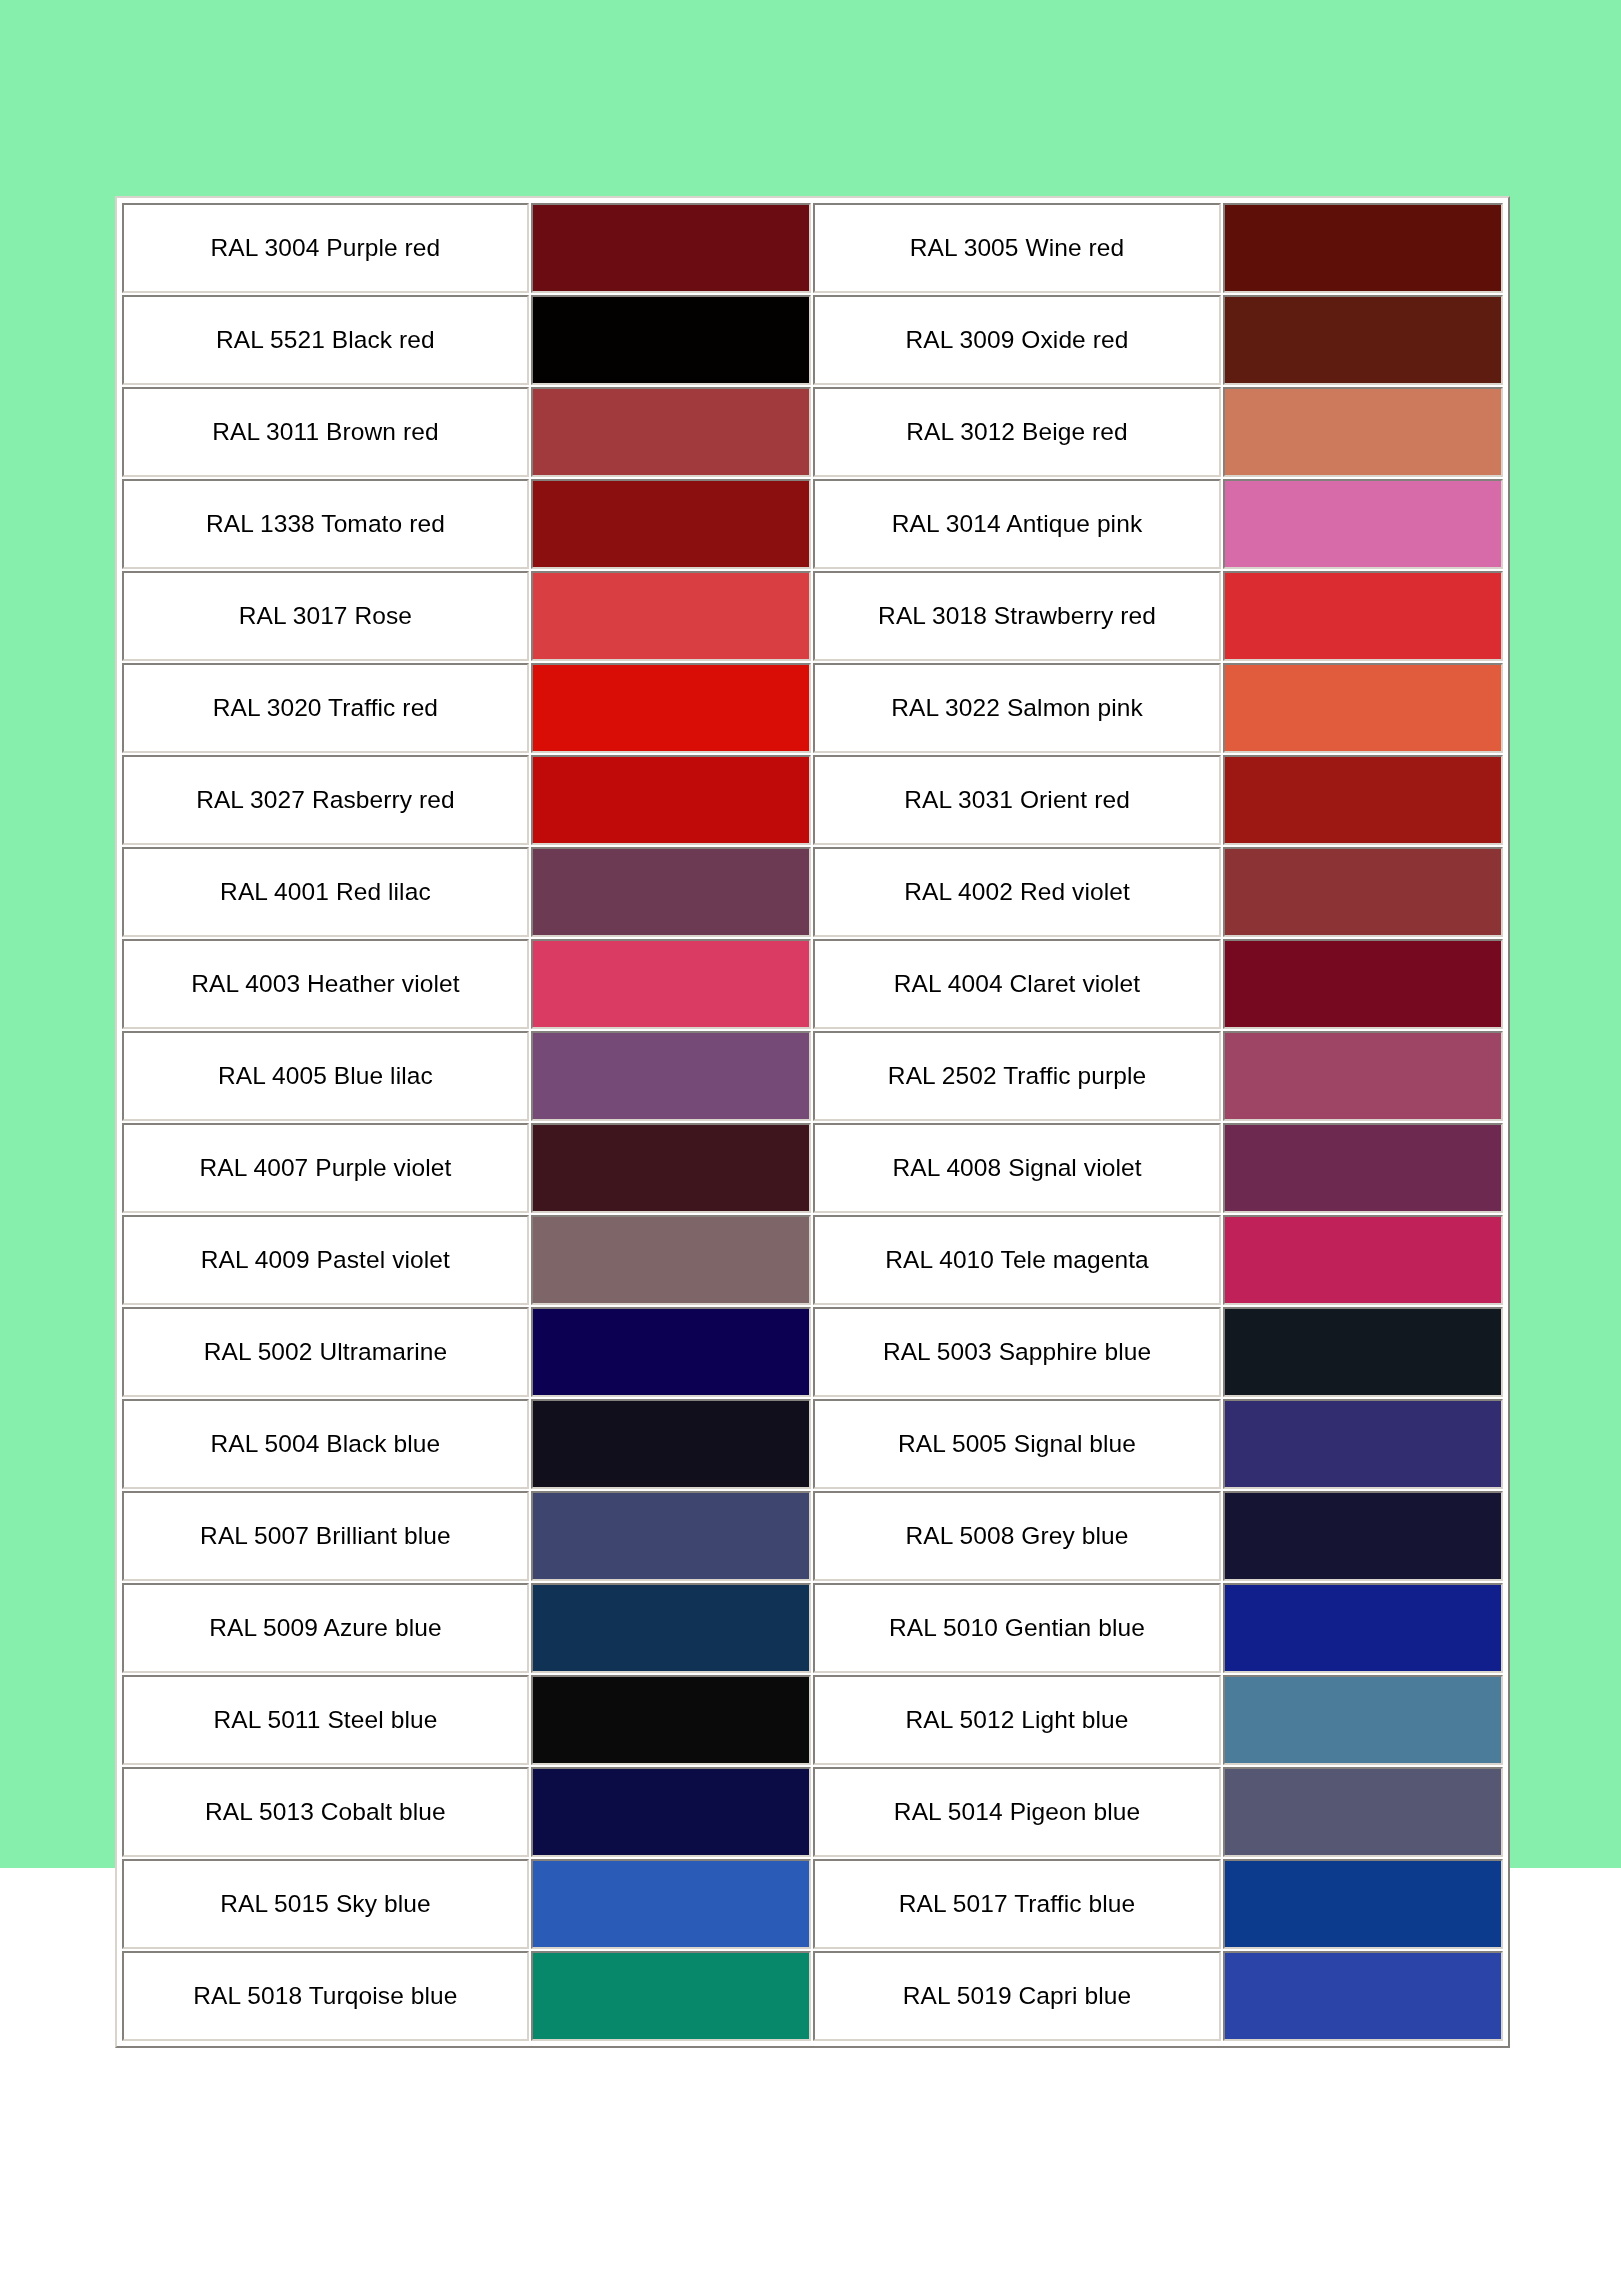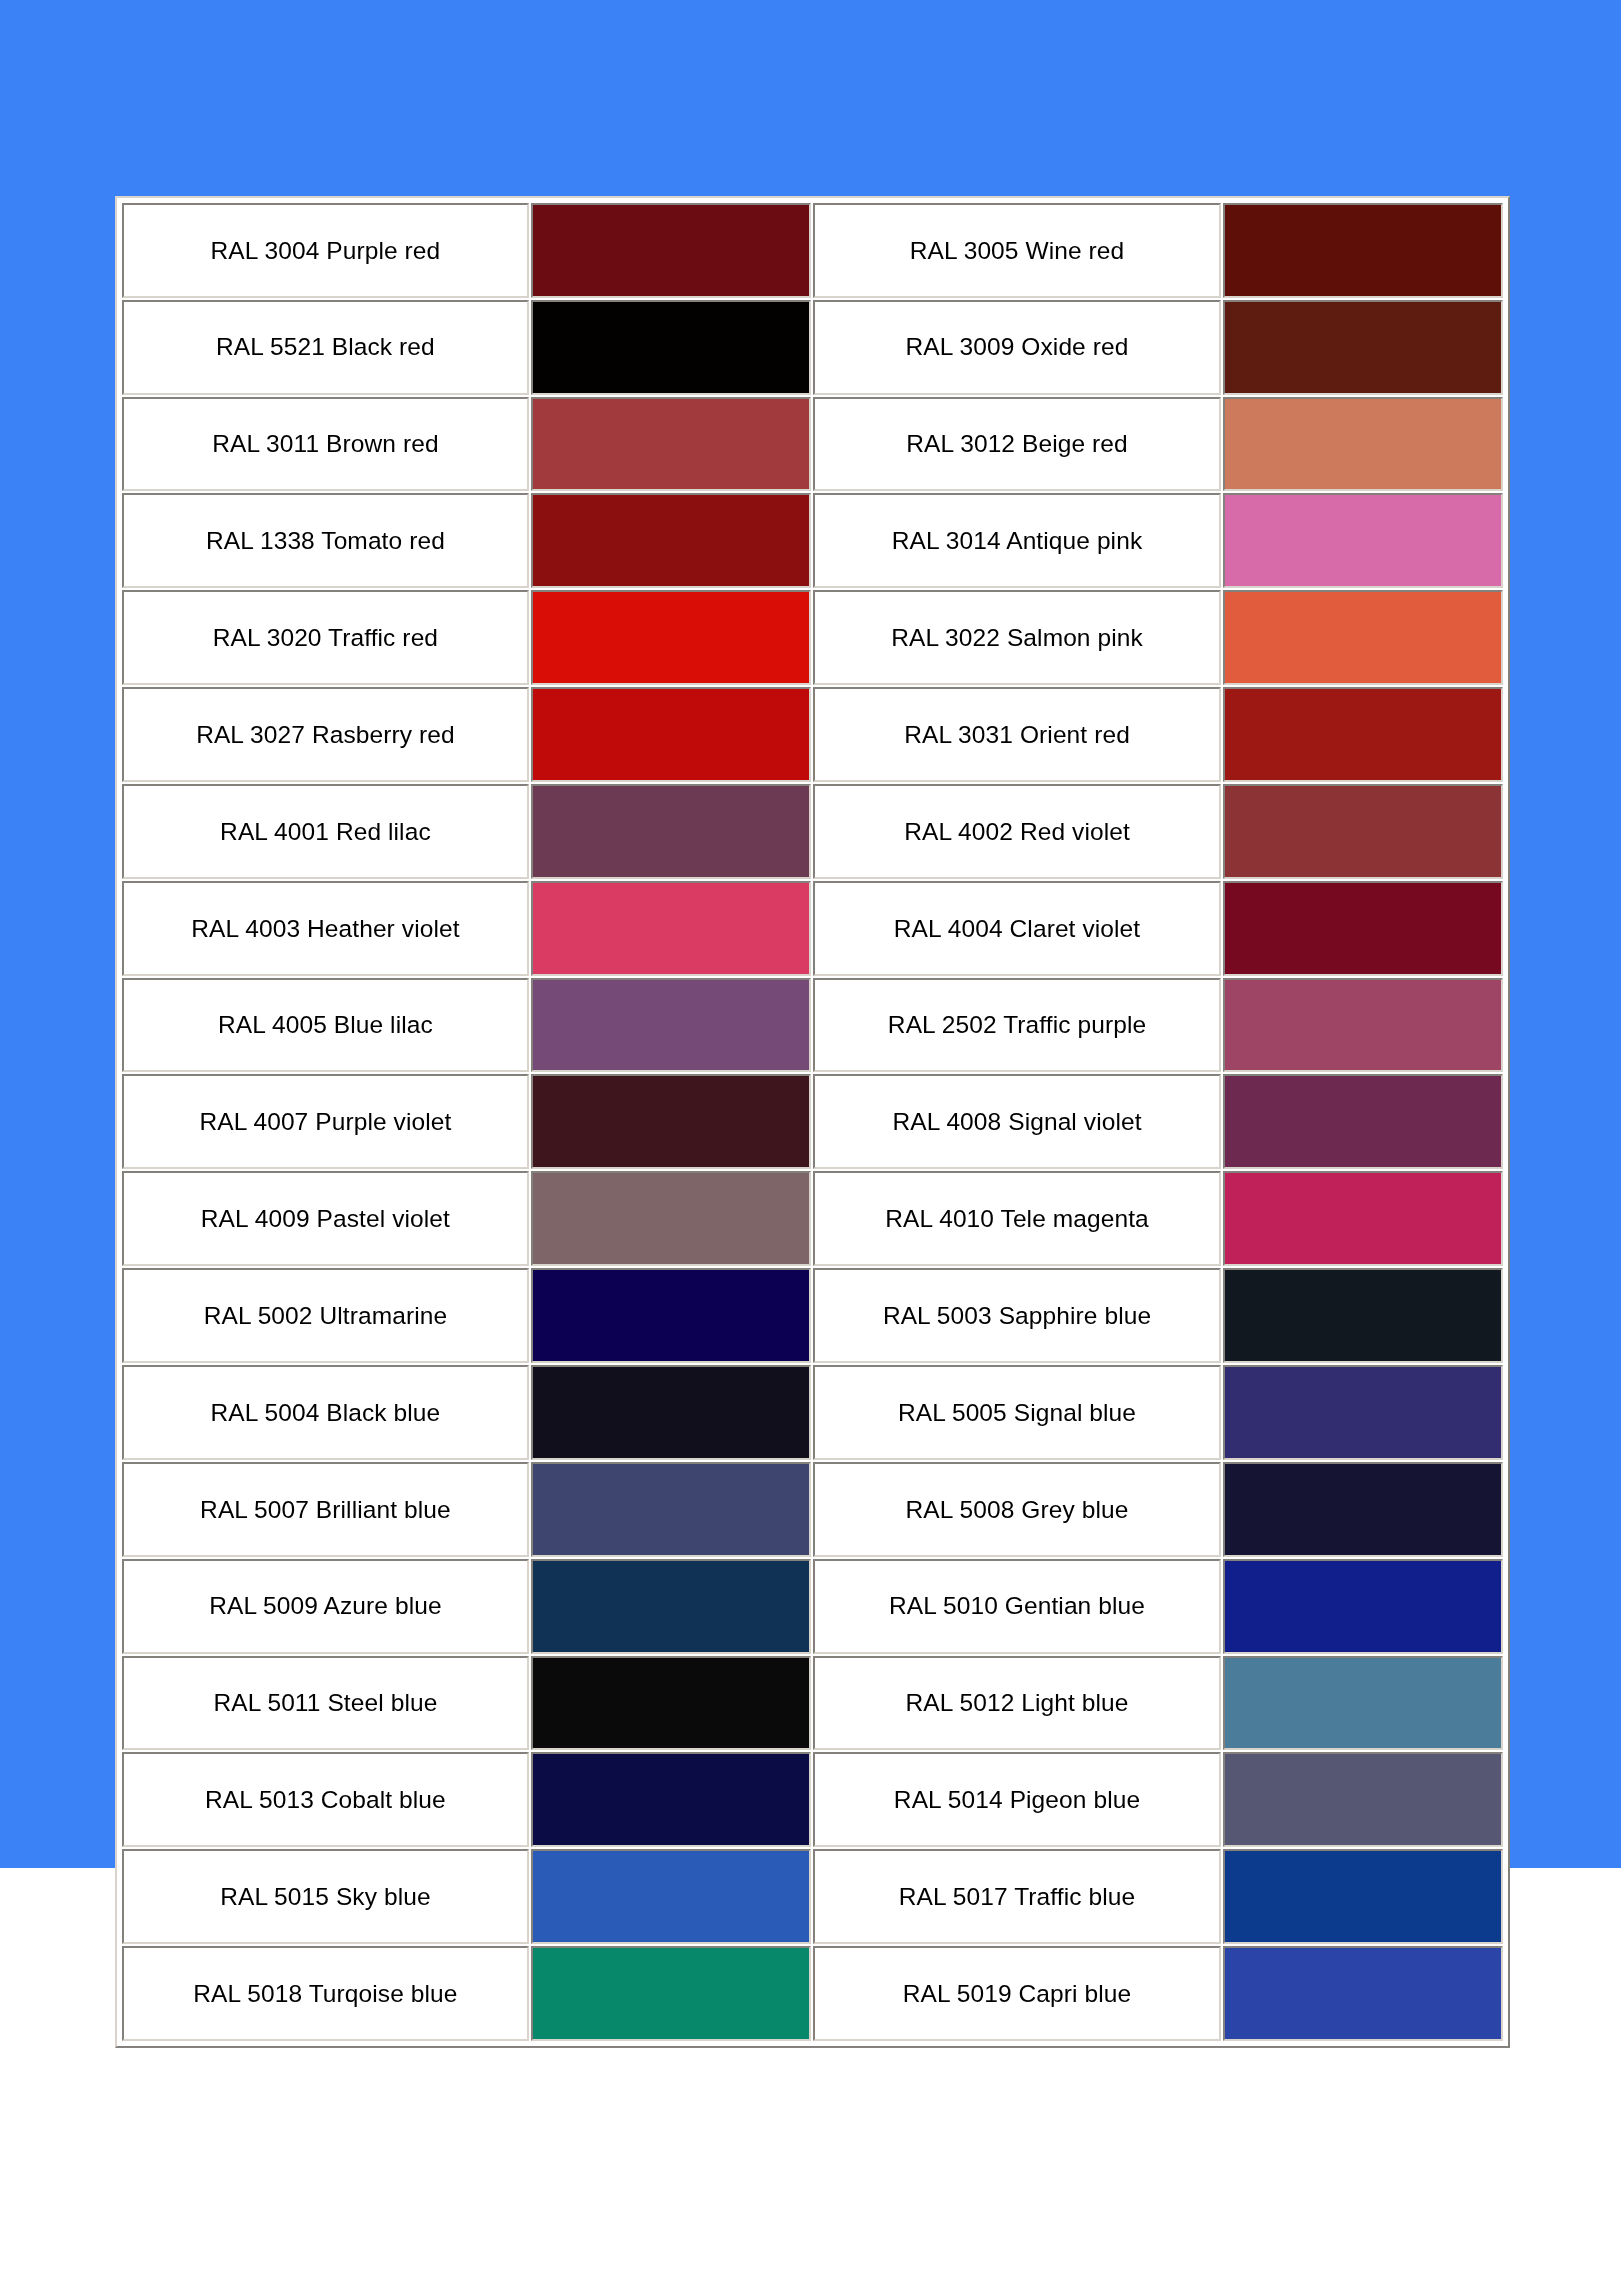--- a/index.html
+++ b/index.html
@@ -11,21 +11,21 @@
     width: 1621px;
     height: 2293px;
     font-family: "Liberation Sans", "DejaVu Sans", sans-serif;
     -webkit-font-smoothing: antialiased;
   }
 
   #page {
     position: relative;
     width: 1621px;
     height: 1868px;
-    background: #3b82f6;
+    background: #86efac;
     box-sizing: border-box;
   }
 
   
   #chart-frame {
     position: absolute;
     left: 115px;
     top: 196px;
     width: 1395px;
     height: 1852px;
@@ -125,20 +125,30 @@
             <td class="label-cell">RAL 1338 Tomato red</td>
             <td class="swatch-cell">
               <span class="swatch-fill" style="background-color: rgb(140, 15, 15);"></span>
             </td>
             <td class="label-cell">RAL 3014 Antique pink</td>
             <td class="swatch-cell">
               <span class="swatch-fill" style="background-color: rgb(215, 106, 168);"></span>
             </td>
           </tr>
           <tr>
+            <td class="label-cell">RAL 3017 Rose</td>
+            <td class="swatch-cell">
+              <span class="swatch-fill" style="background-color: rgb(217, 63, 66);"></span>
+            </td>
+            <td class="label-cell">RAL 3018 Strawberry red</td>
+            <td class="swatch-cell">
+              <span class="swatch-fill" style="background-color: rgb(219, 44, 49);"></span>
+            </td>
+          </tr>
+          <tr>
             <td class="label-cell">RAL 3020 Traffic red</td>
             <td class="swatch-cell">
               <span class="swatch-fill" style="background-color: rgb(217, 13, 6);"></span>
             </td>
             <td class="label-cell">RAL 3022 Salmon pink</td>
             <td class="swatch-cell">
               <span class="swatch-fill" style="background-color: rgb(224, 92, 60);"></span>
             </td>
           </tr>
           <tr>

